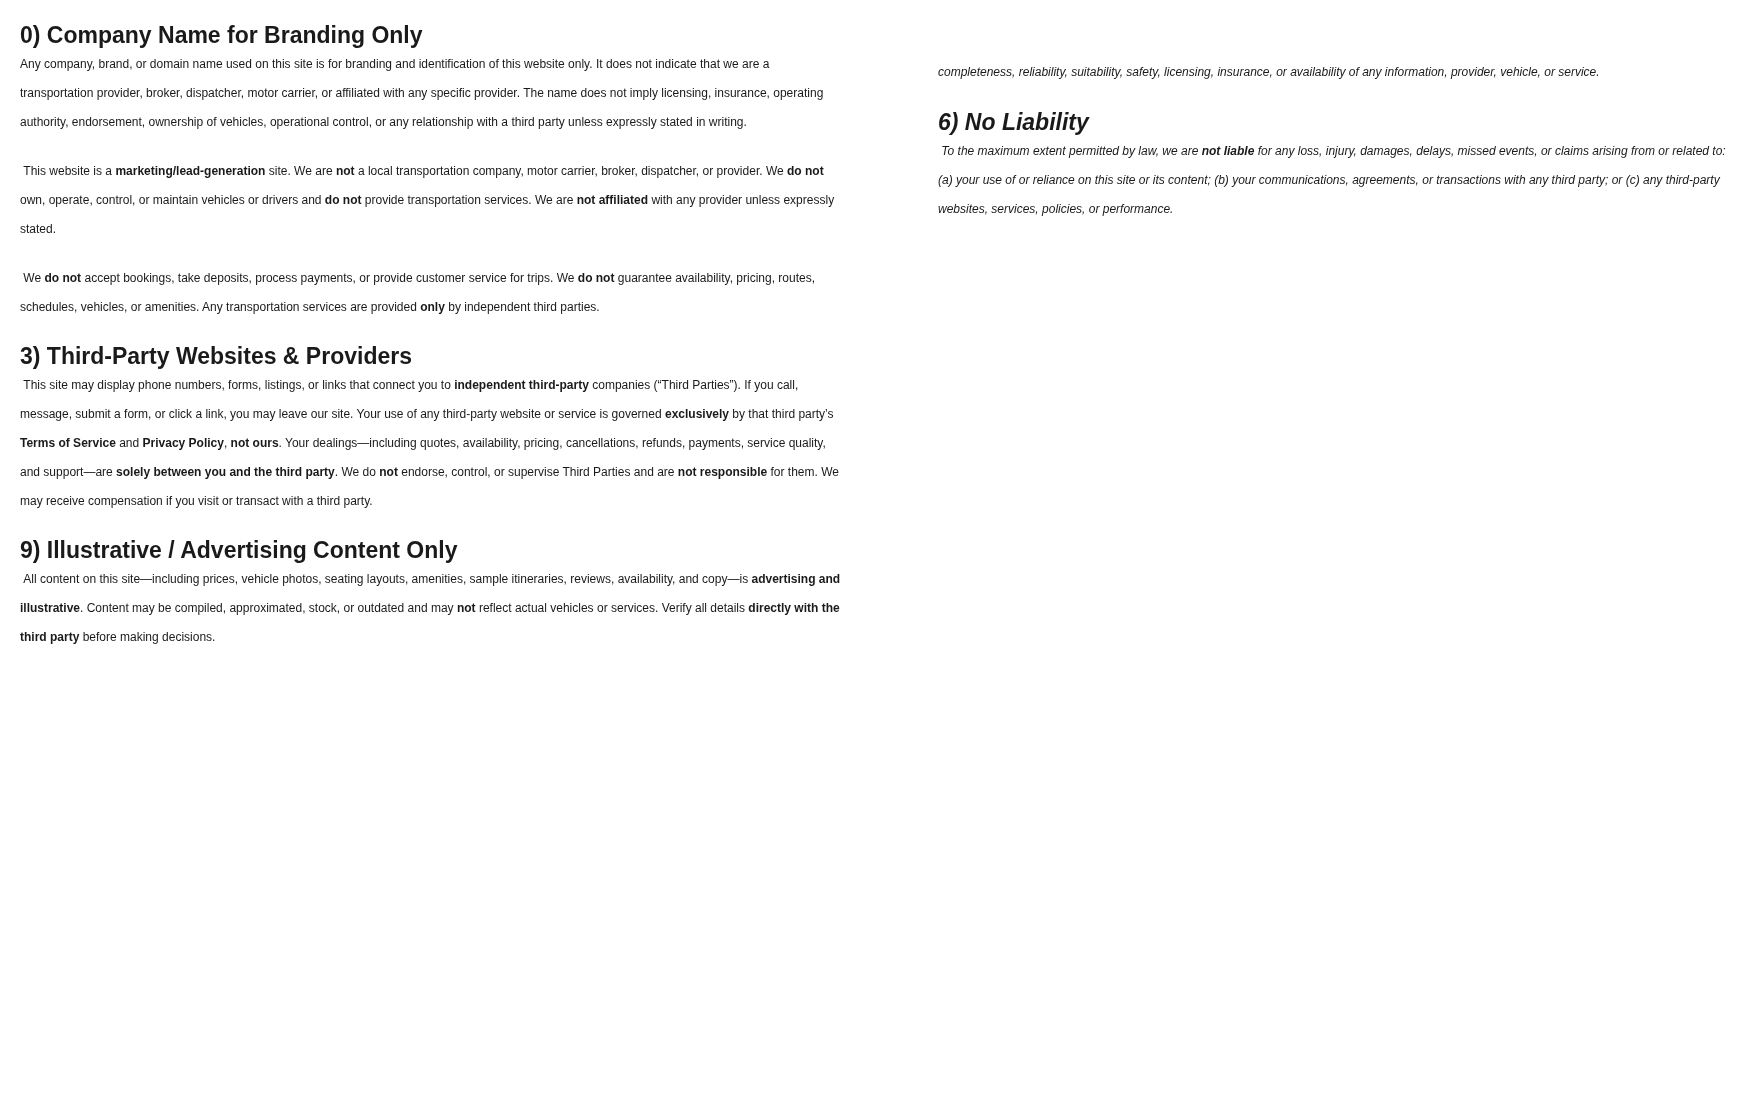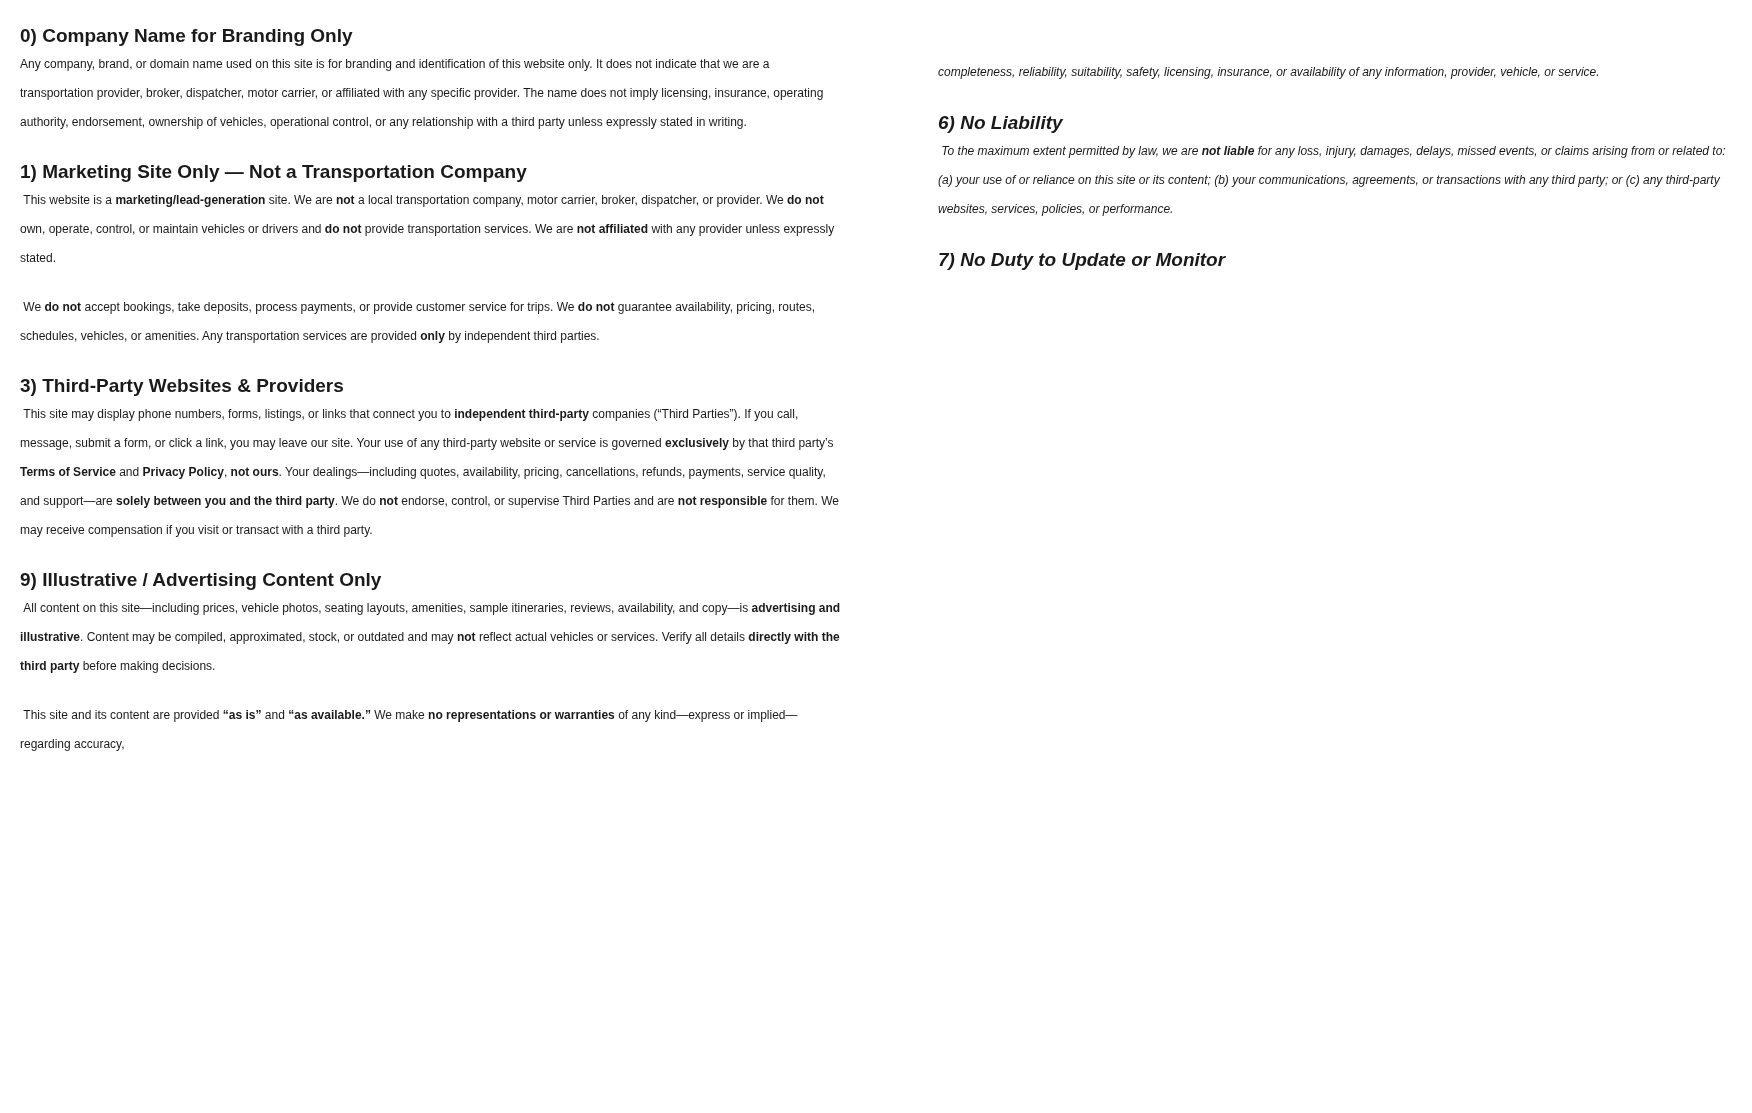--- a/index.html
+++ b/index.html
@@ -12,21 +12,21 @@
     overflow: hidden;
     position: relative;
   }
   .column { position: absolute; }
   .column-left  { left: 20px;  top: 21px; width: 822px; }
   .column-right { left: 938px; top: 37px; width: 803px; font-style: italic; }
   .section { margin-top: 20px; }
   .section:first-child { margin-top: 0; }
   .column-right .section { margin-top: 21px; }
   h3.section-heading {
-    font-size: 19px;
+    font-size: 23px;
     line-height: 29px;
     font-weight: 700;
     margin: 0;
     white-space: pre-wrap;
   }
   p.section-body {
     font-size: 12px;
     line-height: 29px;
     margin: 0;
     white-space: pre-wrap;
@@ -37,52 +37,49 @@
 <body>
 
 <div class="column column-left">
 
   <div class="section">
     <h3 class="section-heading">0) Company Name for Branding Only</h3>
     <p class="section-body"><span>Any company, brand, or domain name used on this site is for branding and identification of this website only. It does not indicate that we are a transportation provider, broker, dispatcher, motor carrier, or affiliated with any specific provider. The name does not imply licensing, insurance, operating authority, endorsement, ownership of vehicles, operational control, or any relationship with a third party unless expressly stated in writing.</span></p>
   </div>
 
   <div class="section">
-    <h3 class="section-heading">1) Marketing Site Only — Not a Transportation Company</h3>
     <p class="section-body"><span> This website is a </span><span class="bold">marketing/lead-generation</span><span> site. We are </span><span class="bold">not</span><span> a local transportation company, motor carrier, broker, dispatcher, or provider. We </span><span class="bold">do not</span><span> own, operate, control, or maintain vehicles or drivers and </span><span class="bold">do not</span><span> provide transportation services. We are </span><span class="bold">not affiliated</span><span> with any provider unless expressly stated.</span></p>
   </div>
 
   <div class="section">
     <p class="section-body"><span> We </span><span class="bold">do not</span><span> accept bookings, take deposits, process payments, or provide customer service for trips. We </span><span class="bold">do not</span><span> guarantee availability, pricing, routes, schedules, vehicles, or amenities. Any transportation services are provided </span><span class="bold">only</span><span> by independent third parties.</span></p>
   </div>
 
   <div class="section">
     <h3 class="section-heading">3) Third-Party Websites &amp; Providers</h3>
     <p class="section-body"><span> This site may display phone numbers, forms, listings, or links that connect you to </span><span class="bold">independent third-party</span><span> companies (“Third Parties”). If you call, message, submit a form, or click a link, you may leave our site. Your use of any third-party website or service is governed </span><span class="bold">exclusively</span><span> by that third party’s </span><span class="bold">Terms of Service</span><span> and </span><span class="bold">Privacy Policy</span><span>, </span><span class="bold">not ours</span><span>. Your dealings—including quotes, availability, pricing, cancellations, refunds, payments, service quality, and support—are </span><span class="bold">solely between you and the third party</span><span>. We do </span><span class="bold">not</span><span> endorse, control, or supervise Third Parties and are </span><span class="bold">not responsible</span><span> for them. We may receive compensation if you visit or transact with a third party.</span></p>
   </div>
 
   <div class="section">
     <h3 class="section-heading">9) Illustrative / Advertising Content Only</h3>
     <p class="section-body"><span> All content on this site—including prices, vehicle photos, seating layouts, amenities, sample itineraries, reviews, availability, and copy—is </span><span class="bold">advertising and illustrative</span><span>. Content may be compiled, approximated, stock, or outdated and may </span><span class="bold">not</span><span> reflect actual vehicles or services. Verify all details </span><span class="bold">directly with the third party</span><span> before making decisions.</span></p>
   </div>
 
   <div class="section">
-    <p class="section-body"><span> This site and its content are provided </span><span class="bold">“as is”</span><span> and </span><span class="bold">“as available.”</span><span> We make </span><span class="bold">no representations or warranties</span><span> of any kind—express or implied—regarding accuracy,</span></p>
   </div>
 
 </div>
 
 <div class="column column-right">
 
   <div class="section">
     <p class="section-body"><span>completeness, reliability, suitability, safety, licensing, insurance, or availability of any information, provider, vehicle, or service.</span></p>
   </div>
 
   <div class="section">
     <h3 class="section-heading">6) No Liability</h3>
     <p class="section-body"><span> To the maximum extent permitted by law, we are </span><span class="bold">not liable</span><span> for any loss, injury, damages, delays, missed events, or claims arising from or related to: (a) your use of or reliance on this site or its content; (b) your communications, agreements, or transactions with any third party; or (c) any third-party websites, services, policies, or performance.</span></p>
   </div>
 
   <div class="section">
-    <h3 class="section-heading">7) No Duty to Update or Monitor</h3>
   </div>
 
 </div>
 
 </body></html>

